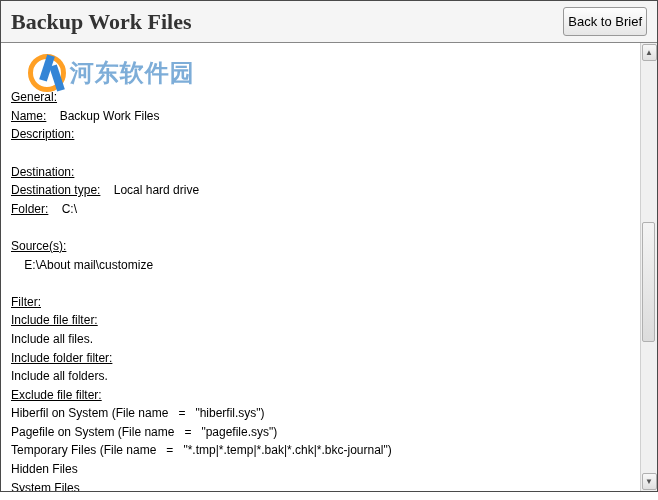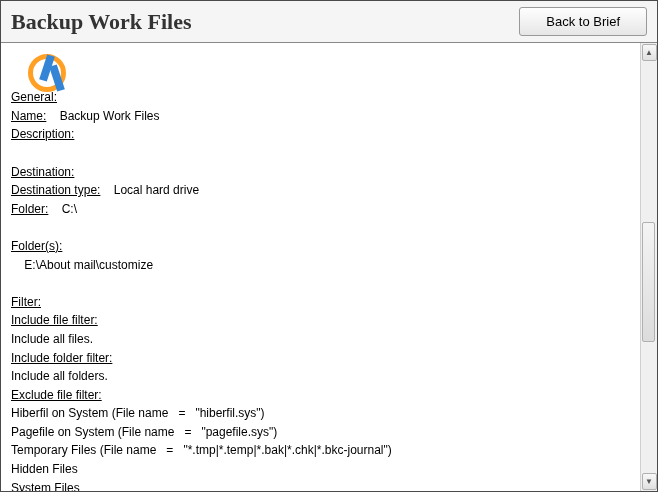--- a/index.html
+++ b/index.html
@@ -1,20 +1,20 @@
 <!DOCTYPE html>
 <html><head>
 <meta charset="utf-8">
 <style>
   * { box-sizing: border-box; margin: 0; padding: 0; }
   html, body { width: 658px; height: 500px; overflow: hidden; font-family: "Segoe UI", Tahoma, Arial, sans-serif; font-size: 12px; background: #ffffff; }
   .window { border: 1px solid #4a4a4a; width: 658px; height: 492px; display: flex; flex-direction: column; background: #ffffff; }
   .header { display: flex; align-items: center; justify-content: space-between; padding: 6px 10px; border-bottom: 1px solid #888; background: #f5f5f5; }
   .title { font-family: "Comic Sans MS", "Segoe Print", cursive; font-size: 22px; font-weight: bold; color: #333; }
-  .back-btn { background: linear-gradient(#fefefe, #e6e6e6); border: 1px solid #999; border-radius: 3px; padding: 6px 26px; font-size: 13px; cursor: pointer; }
+  .back-btn { background: linear-gradient(#fefefe, #e6e6e6); border: 1px solid #999; border-radius: 3px; padding: 6px 4px; font-size: 13px; cursor: pointer; }
   .body-wrap { flex: 1; display: flex; overflow: hidden; }
   .content { flex: 1; padding: 8px 10px 10px 10px; line-height: 1.55; font-size: 12px; color: #000; overflow: hidden; white-space: pre; position: relative; }
   .scrollbar { width: 17px; background: #f0f0f0; border-left: 1px solid #d0d0d0; display: flex; flex-direction: column; align-items: center; justify-content: space-between; }
   .sb-btn { width: 15px; height: 17px; background: linear-gradient(#f8f8f8,#e0e0e0); border: 1px solid #b0b0b0; border-radius: 2px; display: flex; align-items: center; justify-content: center; font-size: 8px; color: #555; cursor: pointer; margin: 1px; }
   .sb-track { flex: 1; width: 100%; position: relative; }
   .sb-thumb { position: absolute; left: 1px; width: 13px; background: linear-gradient(#f4f4f4,#dcdcdc); border: 1px solid #b0b0b0; border-radius: 2px; height: 120px; top: 160px; cursor: pointer; }
   .lbl { display: inline-block; text-decoration: underline; }
   .watermark { position: absolute; left: 0px; top: -8px; pointer-events: none; opacity: 0.95; }
   .wm-logo { display: inline-flex; align-items: center; }
   .wm-circle { width: 38px; height: 38px; border: 5px solid #ff9b1a; border-radius: 50%; display: inline-block; position: relative; }
@@ -30,31 +30,32 @@
 <div class="window">
   <div class="header">
     <span class="title">Backup Work Files</span>
     <button class="back-btn">Back to Brief</button>
   </div>
   <div class="body-wrap">
     <div class="content">
       <div class="watermark">
         <span class="wm-logo">
           <span class="wm-circle"></span>
+          <span class="wm-text">河东软件园</span>
         </span>
       </div>
 <span class="lbl">General:</span>
 <span class="lbl">Name:</span>    <span>Backup Work Files</span>
 <span class="lbl">Description:</span><span></span>
 
 <span class="lbl">Destination:</span>
 <span class="lbl">Destination type:</span>    <span>Local hard drive</span>
 <span class="lbl">Folder:</span>    <span>C:\</span>
 
-<span class="lbl">Folder(s):</span>
+<span class="lbl">Source(s):</span>
     <span>E:\About mail\customize</span>
 
 <span class="lbl">Filter:</span>
 <span class="lbl">Include file filter:</span>
 <span>Include all files.</span>
 <span class="lbl">Include folder filter:</span>
 <span>Include all folders.</span>
 <span class="lbl">Exclude file filter:</span>
 <span>Hiberfil on System (File name   =   "hiberfil.sys")</span>
 <span>Pagefile on System (File name   =   "pagefile.sys")</span>

